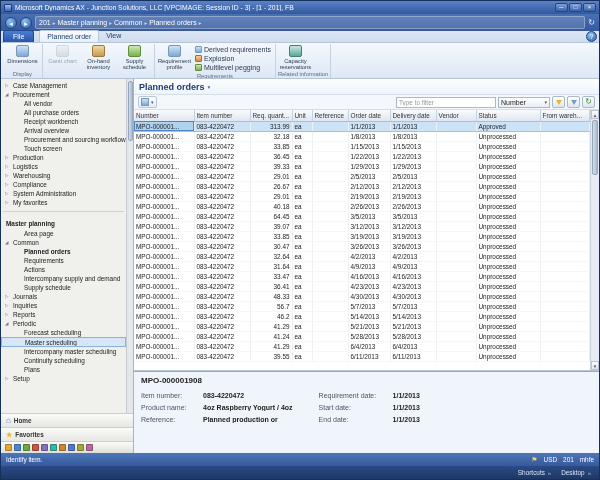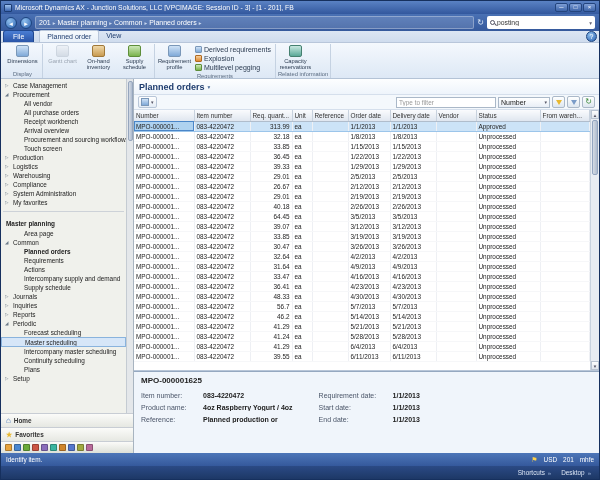--- a/index.html
+++ b/index.html
@@ -148,25 +148,20 @@
         <span class="crumb" data-name="breadcrumb-item-201">201</span>
         <span class="crumb-sep" data-name="breadcrumb-separator-icon">▸</span>
         <span class="crumb" data-name="breadcrumb-item-master-planning">Master planning</span>
         <span class="crumb-sep" data-name="breadcrumb-separator-icon">▸</span>
         <span class="crumb" data-name="breadcrumb-item-common">Common</span>
         <span class="crumb-sep" data-name="breadcrumb-separator-icon">▸</span>
         <span class="crumb" data-name="breadcrumb-item-planned-orders">Planned orders</span>
         <span class="crumb-sep" data-name="breadcrumb-separator-icon">▸</span>
       </div>
     <div class="addr-refresh" data-name="refresh-icon">↻</div>
-    <div class="search-box" data-name="search-box">
-      <span class="mag" data-name="search-icon"></span>
-      <input class="search-input" data-name="search-input" value="posting" style="">
-      <span class="sb-dd" data-name="search-dropdown-icon">▾</span>
-    </div>
   </div>
 
   <div class="tabrow" data-name="ribbon-tab-row">
     <div class="file-btn" data-name="file-menu-button">File</div>
     <div class="tabs" data-name="ribbon-tabs">
         <div class="ribbon-tab active" data-name="tab-planned-order">Planned order</div>
         <div class="ribbon-tab" data-name="tab-view">View</div>
       </div>
     <div class="help-btn" data-name="help-button">?</div>
   </div>
@@ -745,21 +740,21 @@
         </div>
         <div class="scrollbar" data-name="grid-scrollbar">
           <div class="sb-btn" data-name="scroll-up-icon">▲</div>
           <div class="sb-thumb" data-name="grid-scrollbar-thumb"></div>
           <div class="sb-fill" data-name="grid-scrollbar-track"></div>
           <div class="sb-btn" data-name="scroll-down-icon">▼</div>
         </div>
       </div>
 
       <div class="details" data-name="details-panel">
-        <div class="details-title" data-name="details-title">MPO-000001625</div>
+        <div class="details-title" data-name="details-title">MPO-000001908</div>
         <div class="details-cols" data-name="details-columns">
           <div class="dcol" id="dcol-left" data-name="details-left-column">
               <div class="field" data-name="detail-field-item-number">
                 <span class="field-label">Item number:</span>
                 <span class="field-value">083-4220472</span>
               </div>
               <div class="field" data-name="detail-field-product-name">
                 <span class="field-label">Product name:</span>
                 <span class="field-value">4oz Raspberry Yogurt / 4oz</span>
               </div>

